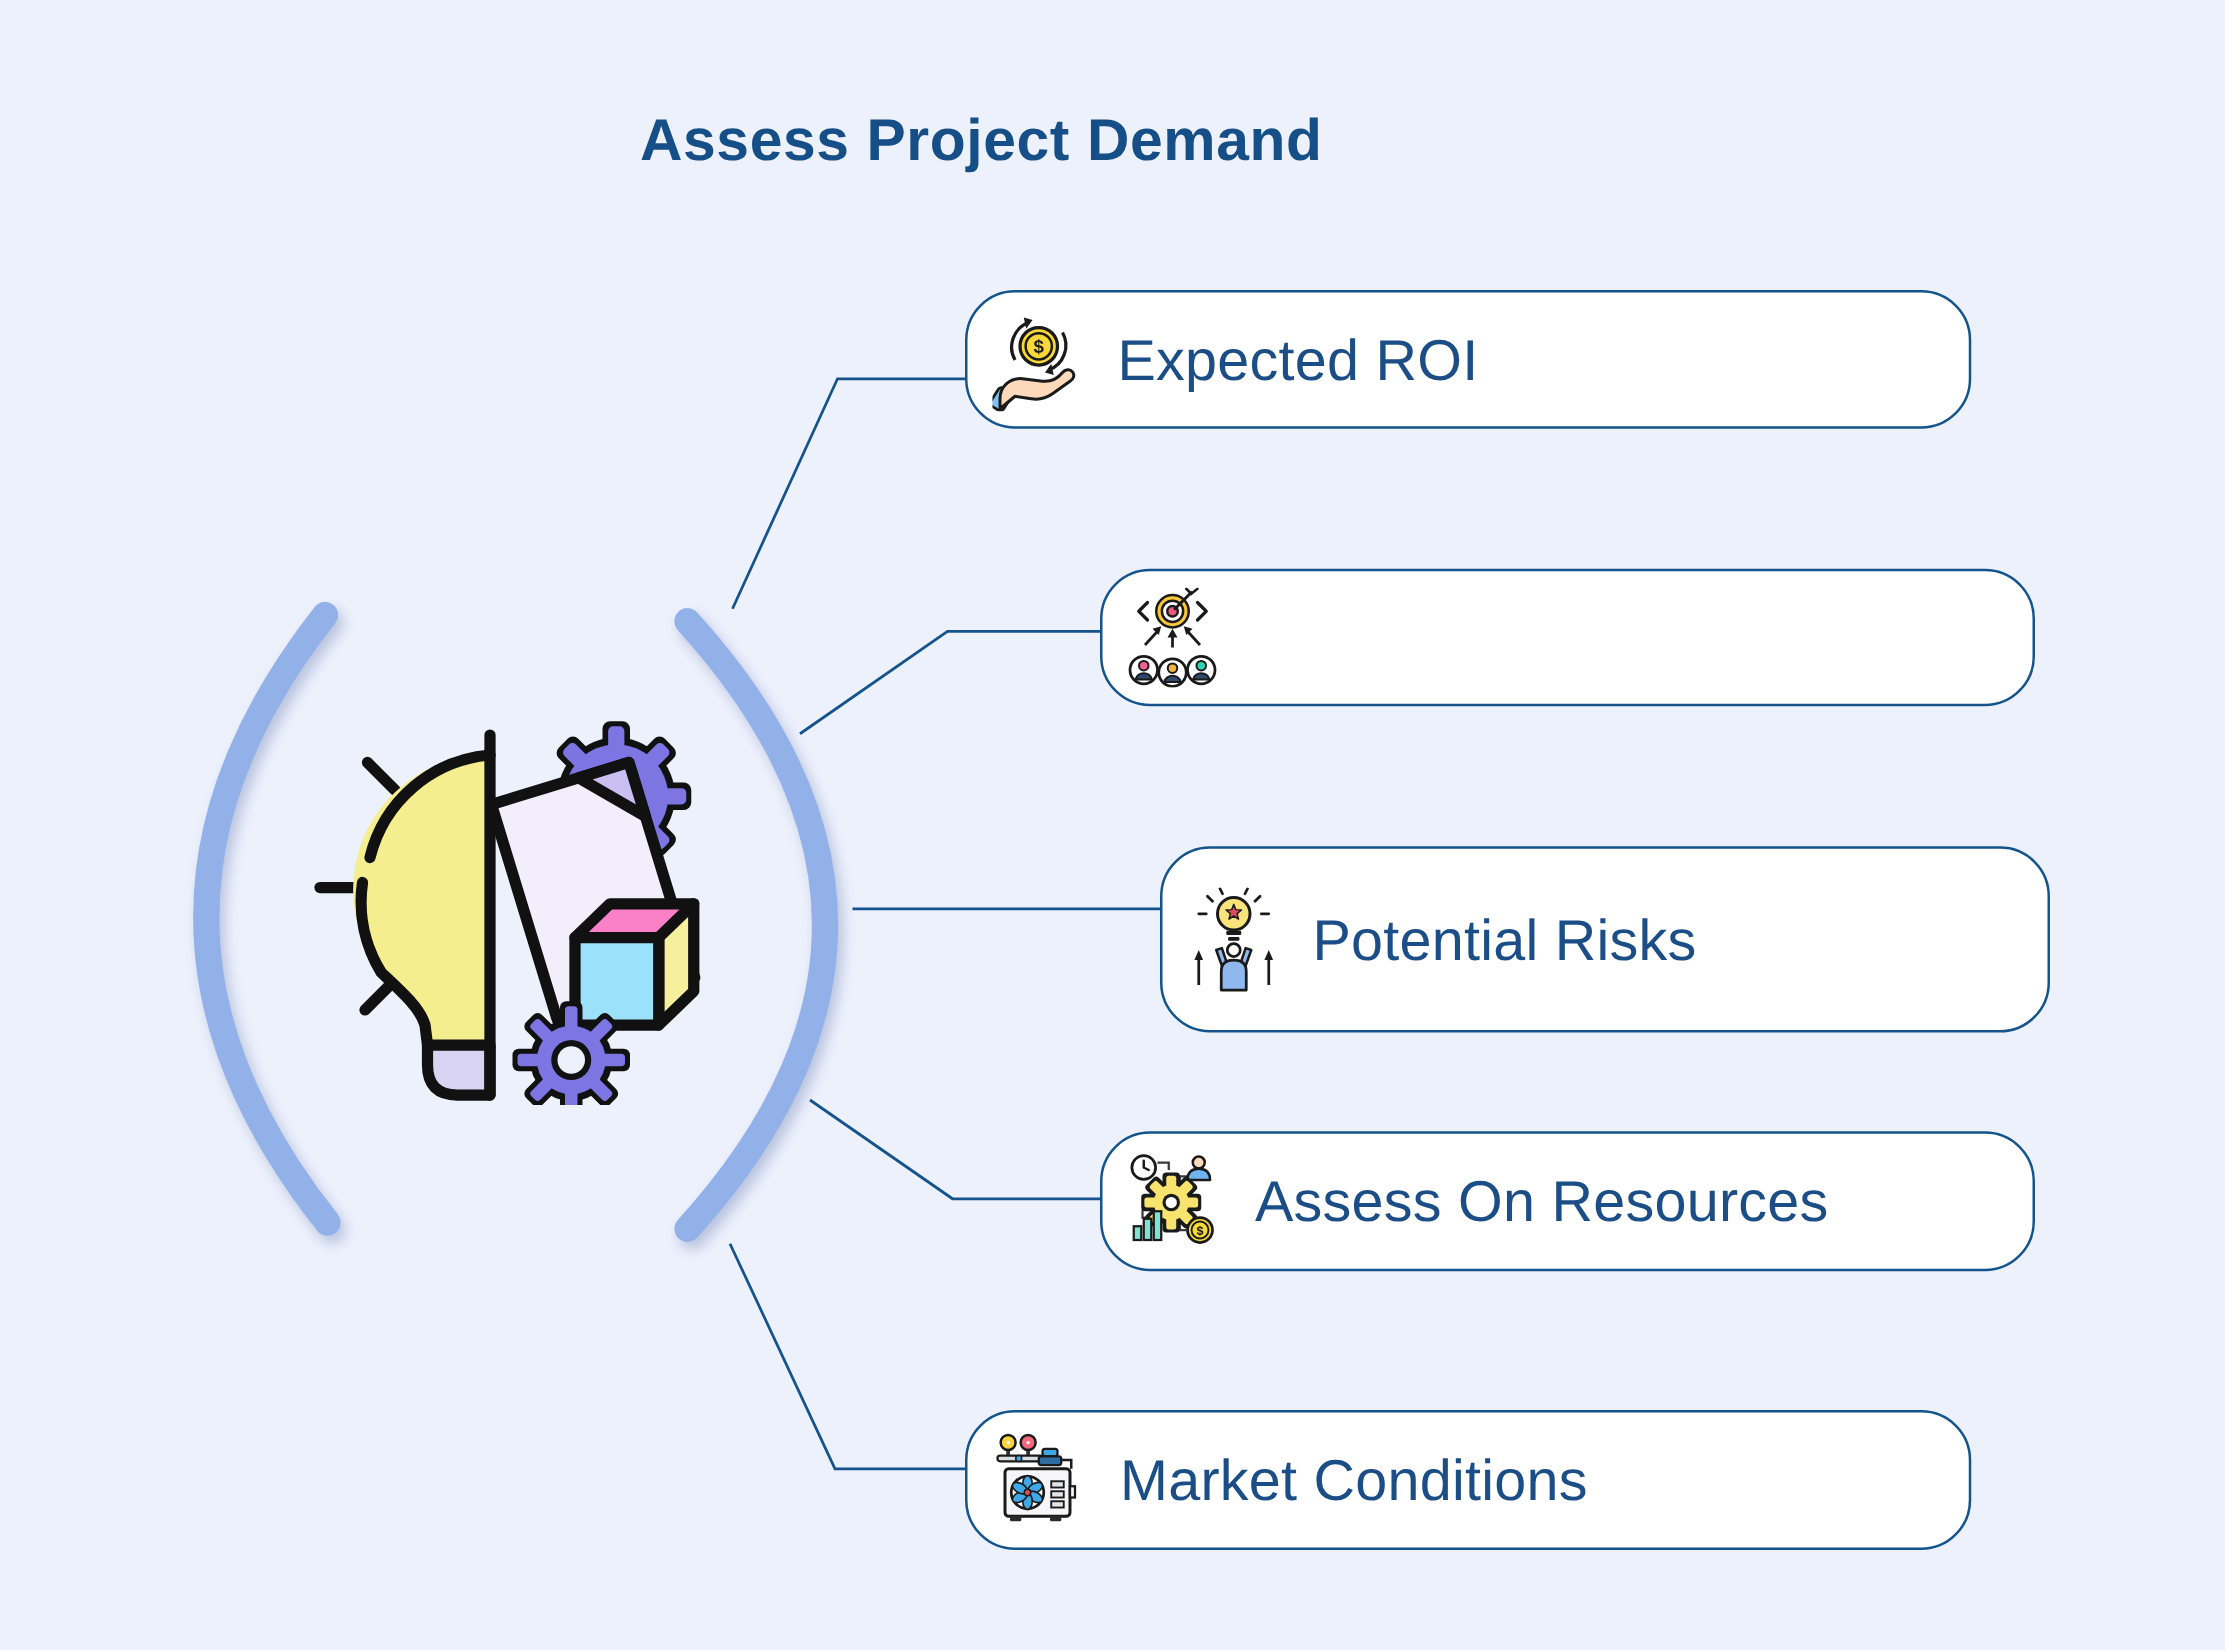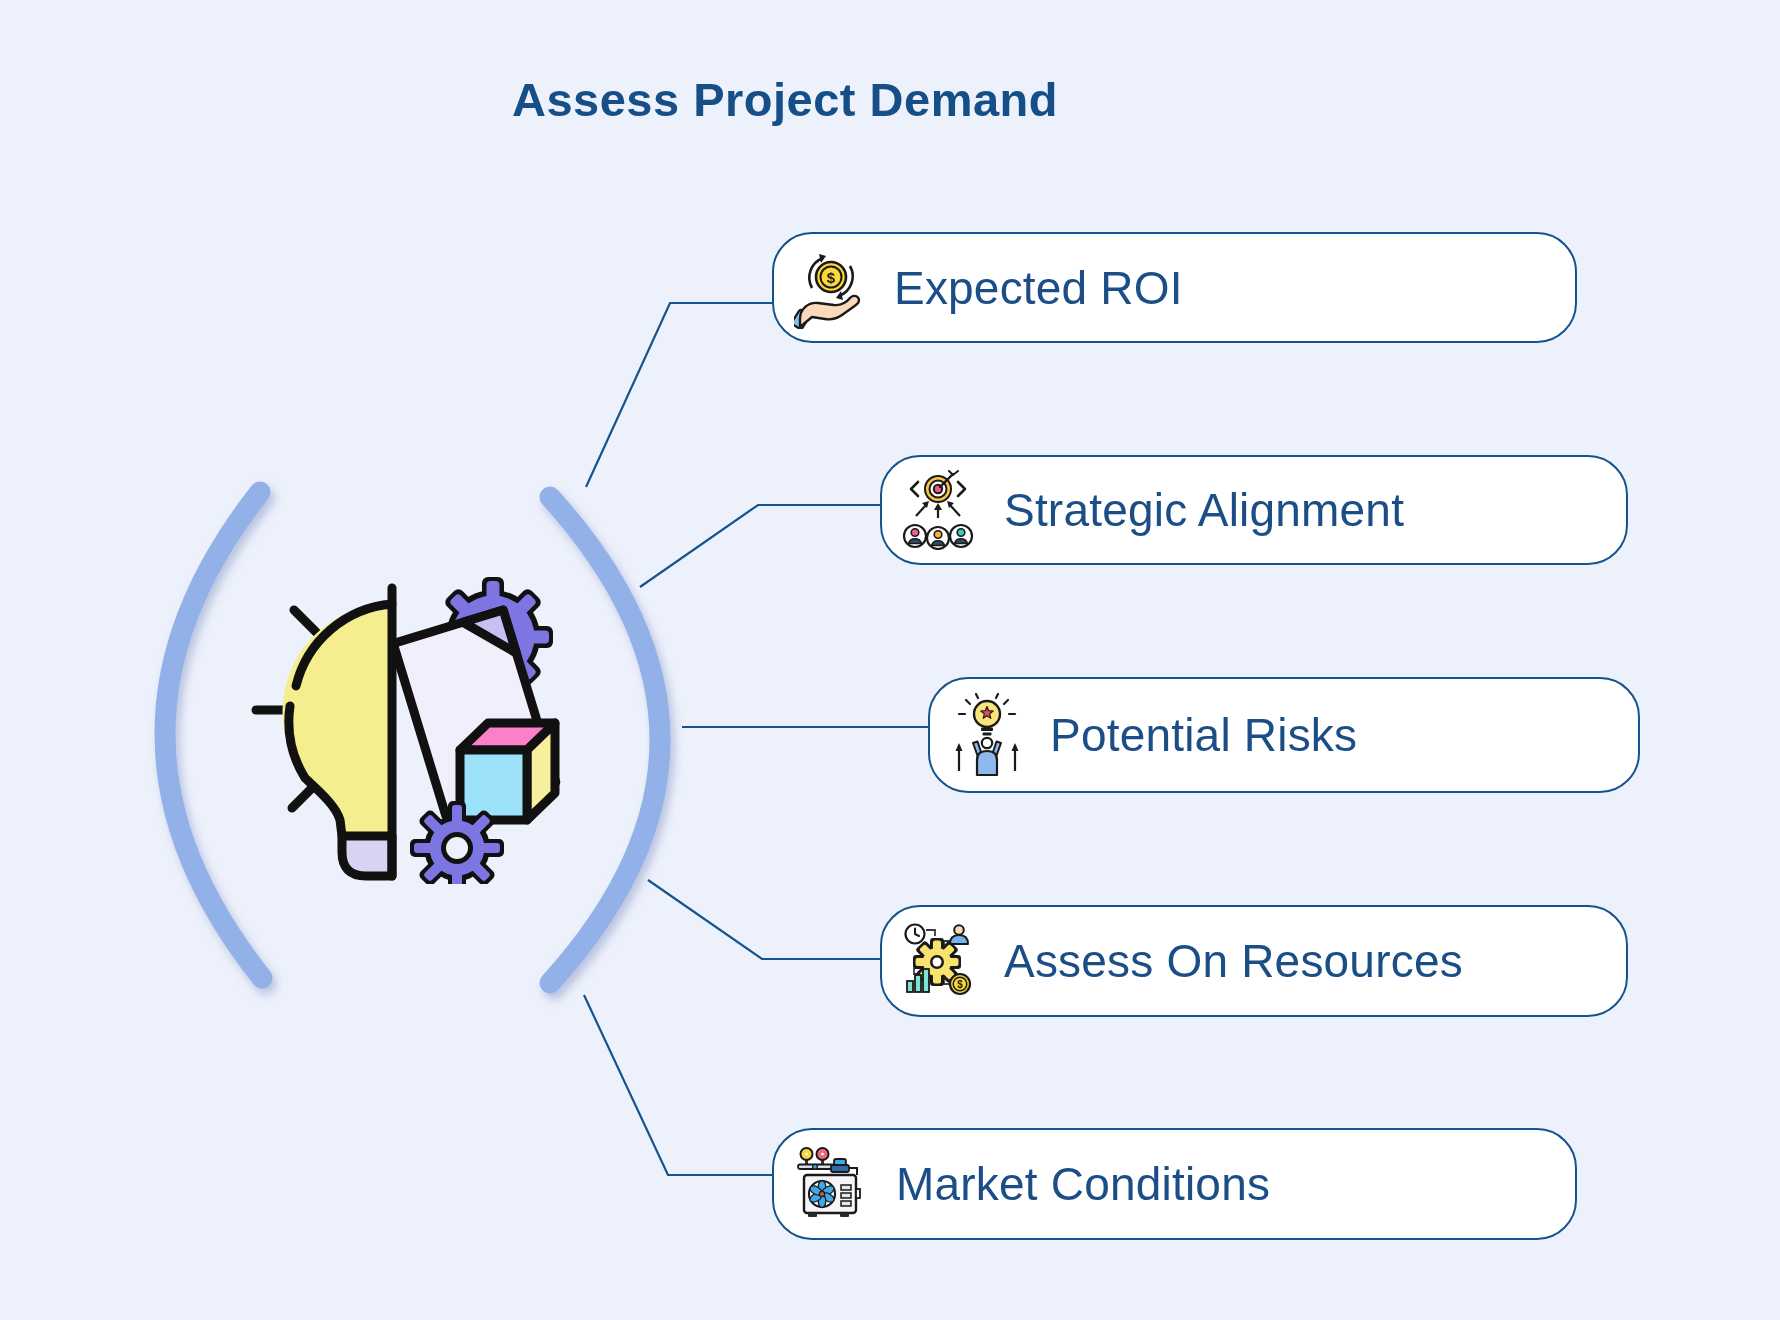--- a/index.html
+++ b/index.html
@@ -4,38 +4,38 @@
 <style>
   html,body{margin:0;padding:0;}
   body{
     width:1780px;height:1320px;
     background:#edf1fc;
     font-family:"Liberation Sans",sans-serif;
     overflow:hidden;
   }
   .canvas{position:relative;width:1780px;height:1320px;}
   .page-title{
-    position:absolute;left:0;top:72px;width:1570px;
+    position:absolute;left:0;top:84px;width:1570px;
     text-align:center;font-size:47px;font-weight:700;
     color:#164e87;letter-spacing:.5px;margin:0;
   }
   svg.overlay{position:absolute;left:0;top:0;pointer-events:none;}
   .arc{filter:drop-shadow(4px 6px 5px rgba(96,118,173,.38));}
   .card{
     position:absolute;box-sizing:border-box;
     background:#ffffff;border:2.5px solid #14538c;border-radius:40px;
     display:flex;align-items:center;padding:0 20px;gap:26px;
   }
   .card .label{
     font-size:46px;font-weight:500;color:#1b4e87;
     letter-spacing:.2px;white-space:nowrap;
   }
   .card-1{left:772px;top:232px;width:805px;height:111px;}
   .card-2{left:880px;top:455px;width:748px;height:110px;}
-  .card-3{left:928px;top:677px;width:712px;height:116px;align-items:center;}
+  .card-3{left:928px;top:677px;width:712px;height:149px;align-items:center;}
   .card-4{left:880px;top:905px;width:748px;height:112px;}
   .card-5{left:772px;top:1128px;width:805px;height:112px;}
   .card svg{flex:0 0 auto;}
   .center-art{position:absolute;left:242px;top:568px;}
 </style>
 </head>
 <body>
 
 <div class="canvas">
 
@@ -177,21 +177,20 @@
         <circle cx="36" cy="68" r="11" fill="#ffffff" stroke="#1a1a1a" stroke-width="2.2"></circle>
         <circle cx="36" cy="64.5" r="3.8" fill="#f5b33c" stroke="#1a1a1a" stroke-width="1.6"></circle>
         <path d="M29.5 75.5 A6.8 6.8 0 0 1 42.5 75.5 Z" fill="#2e4a6e" stroke="#1a1a1a" stroke-width="1.6"></path>
       </g>
       <g>
         <circle cx="59" cy="66" r="11" fill="#ffffff" stroke="#1a1a1a" stroke-width="2.2"></circle>
         <circle cx="59" cy="62.5" r="3.8" fill="#2ed3b5" stroke="#1a1a1a" stroke-width="1.6"></circle>
         <path d="M52.5 73.5 A6.8 6.8 0 0 1 65.5 73.5 Z" fill="#2e4a6e" stroke="#1a1a1a" stroke-width="1.6"></path>
       </g>
     </svg>
-    <span class="label">Strategic Alignment</span>
   </div>
 
   <div class="card card-3">
     <svg width="74" height="84" viewBox="0 0 74 84">
       <g stroke="#1a1a1a" stroke-width="2.2" stroke-linecap="round">
         <line x1="16" y1="7" x2="20" y2="11"></line>
         <line x1="54" y1="11" x2="58" y2="7"></line>
         <line x1="9" y1="21" x2="15" y2="21"></line>
         <line x1="59" y1="21" x2="65" y2="21"></line>
         <line x1="26" y1="1" x2="28" y2="5"></line>

